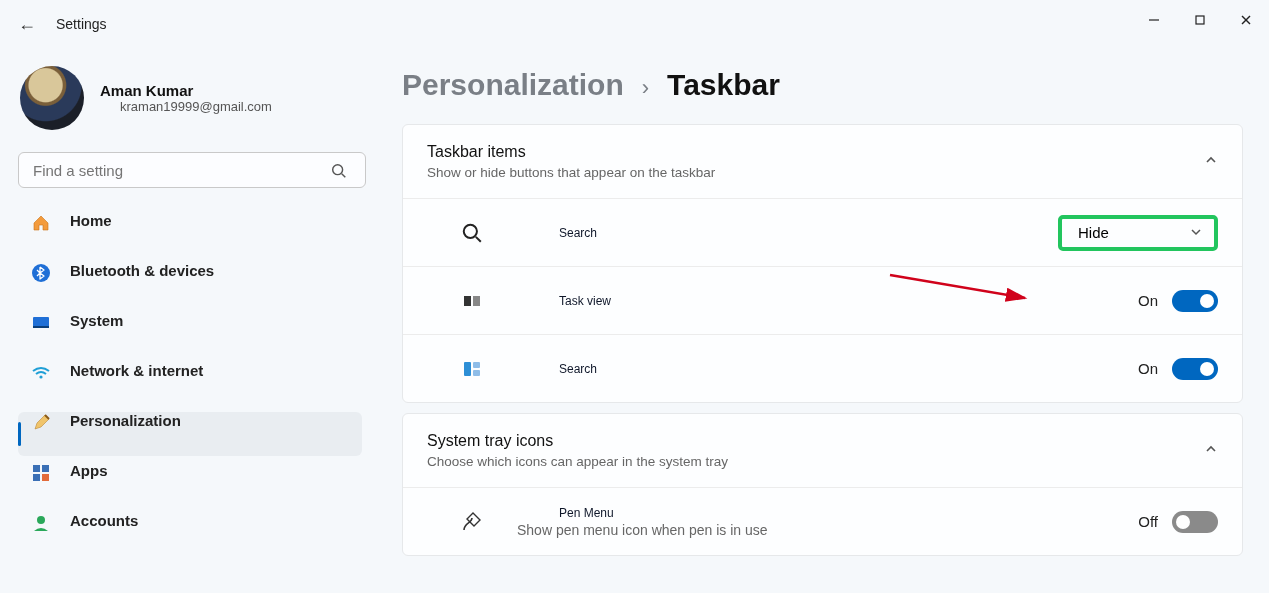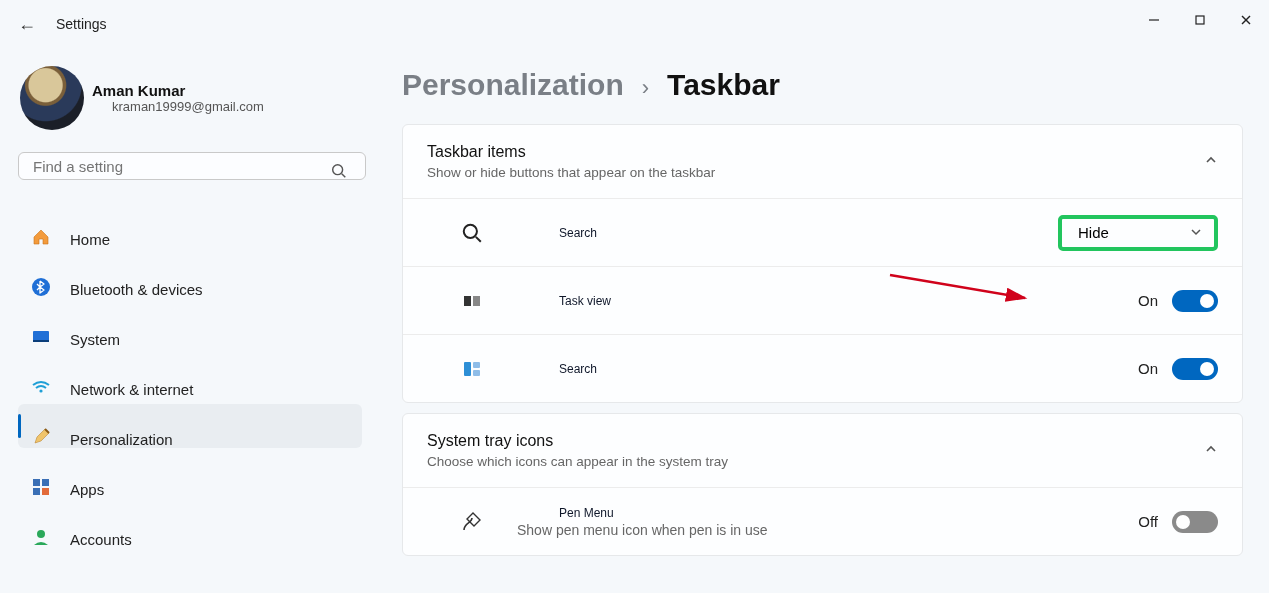--- a/index.html
+++ b/index.html
@@ -7,30 +7,30 @@
 
 .titlebar { height: 48px; display: flex; align-items: center; padding-left: 18px; }
 .titlebar .back { width: 30px; font-size: 18px; color: #333; cursor: pointer; }
 .titlebar .title { font-size: 14px; color: #222; margin-left: 8px; }
 .win-ctrls { position: absolute; right: 0; top: 0; display: flex; }
 .win-ctrls div { width: 46px; height: 40px; display: flex; align-items: center; justify-content: center; font-size: 14px; color: #222; cursor: pointer; }
 
 .layout { display: flex; height: calc(593px - 48px); }
 
 .sidebar { width: 380px; padding: 12px 18px 0 18px; }
-.profile { display: flex; align-items: center; gap: 8px; margin-bottom: 22px; margin-top: 6px; margin-left: 2px; }
+.profile { display: flex; align-items: center; gap: 16px; margin-bottom: 22px; margin-top: 6px; margin-left: 2px; }
 .avatar { width: 64px; height: 64px; border-radius: 50%; background: radial-gradient(circle at 40% 30%, #d9c79a 0 28%, #7a5f3a 30% 34%, #2a3a5a 36% 60%, #1b1f28 62% 100%); }
 .profile .name { font-weight: 600; font-size: 15px; color: #111; }
 .profile .email { font-size: 13px; color: #555; padding-left: 20px; }
 
 .search-wrap { position: relative; margin-bottom: 24px; }
-.search { width: 348px; height: 28px; border: 1px solid #c9c9c9; border-radius: 6px; background: #fcfdff; padding: 0 42px 0 14px; font-size: 15px; color: #666; outline: none; }
+.search { width: 348px; height: 36px; border: 1px solid #c9c9c9; border-radius: 6px; background: #fcfdff; padding: 0 42px 0 14px; font-size: 15px; color: #666; outline: none; }
 .search-icon { position: absolute; right: 14px; top: 10px; color: #555; }
 
-.nav-item { display: flex; align-items: flex-end; gap: 18px; height: 44px; padding-left: 12px; border-radius: 6px; cursor: pointer; margin-bottom: 6px; }
+.nav-item { display: flex; align-items: flex-start; gap: 18px; height: 44px; padding-left: 12px; border-radius: 6px; cursor: pointer; margin-bottom: 6px; font-weight: bold; }
 .nav-item.active { background: #e9edf1; position: relative; }
 .nav-item.active::before { content: ""; position: absolute; left: 0; top: 10px; width: 3px; height: 24px; background: #0067c0; border-radius: 2px; }
 .nav-icon { width: 22px; height: 22px; display: flex; align-items: center; justify-content: center; }
 .nav-label { font-size: 15px; color: #222; }
 
 .content { flex: 1; padding: 20px 26px 0 22px; }
 .breadcrumb { display: flex; align-items: baseline; gap: 18px; margin-bottom: 22px; }
 .breadcrumb .parent { font-size: 30px; font-weight: 600; color: #7a7f86; cursor: pointer; }
 .breadcrumb .sep { font-size: 22px; color: #7a7f86; }
 .breadcrumb .current { font-size: 30px; font-weight: 600; color: #111; }

